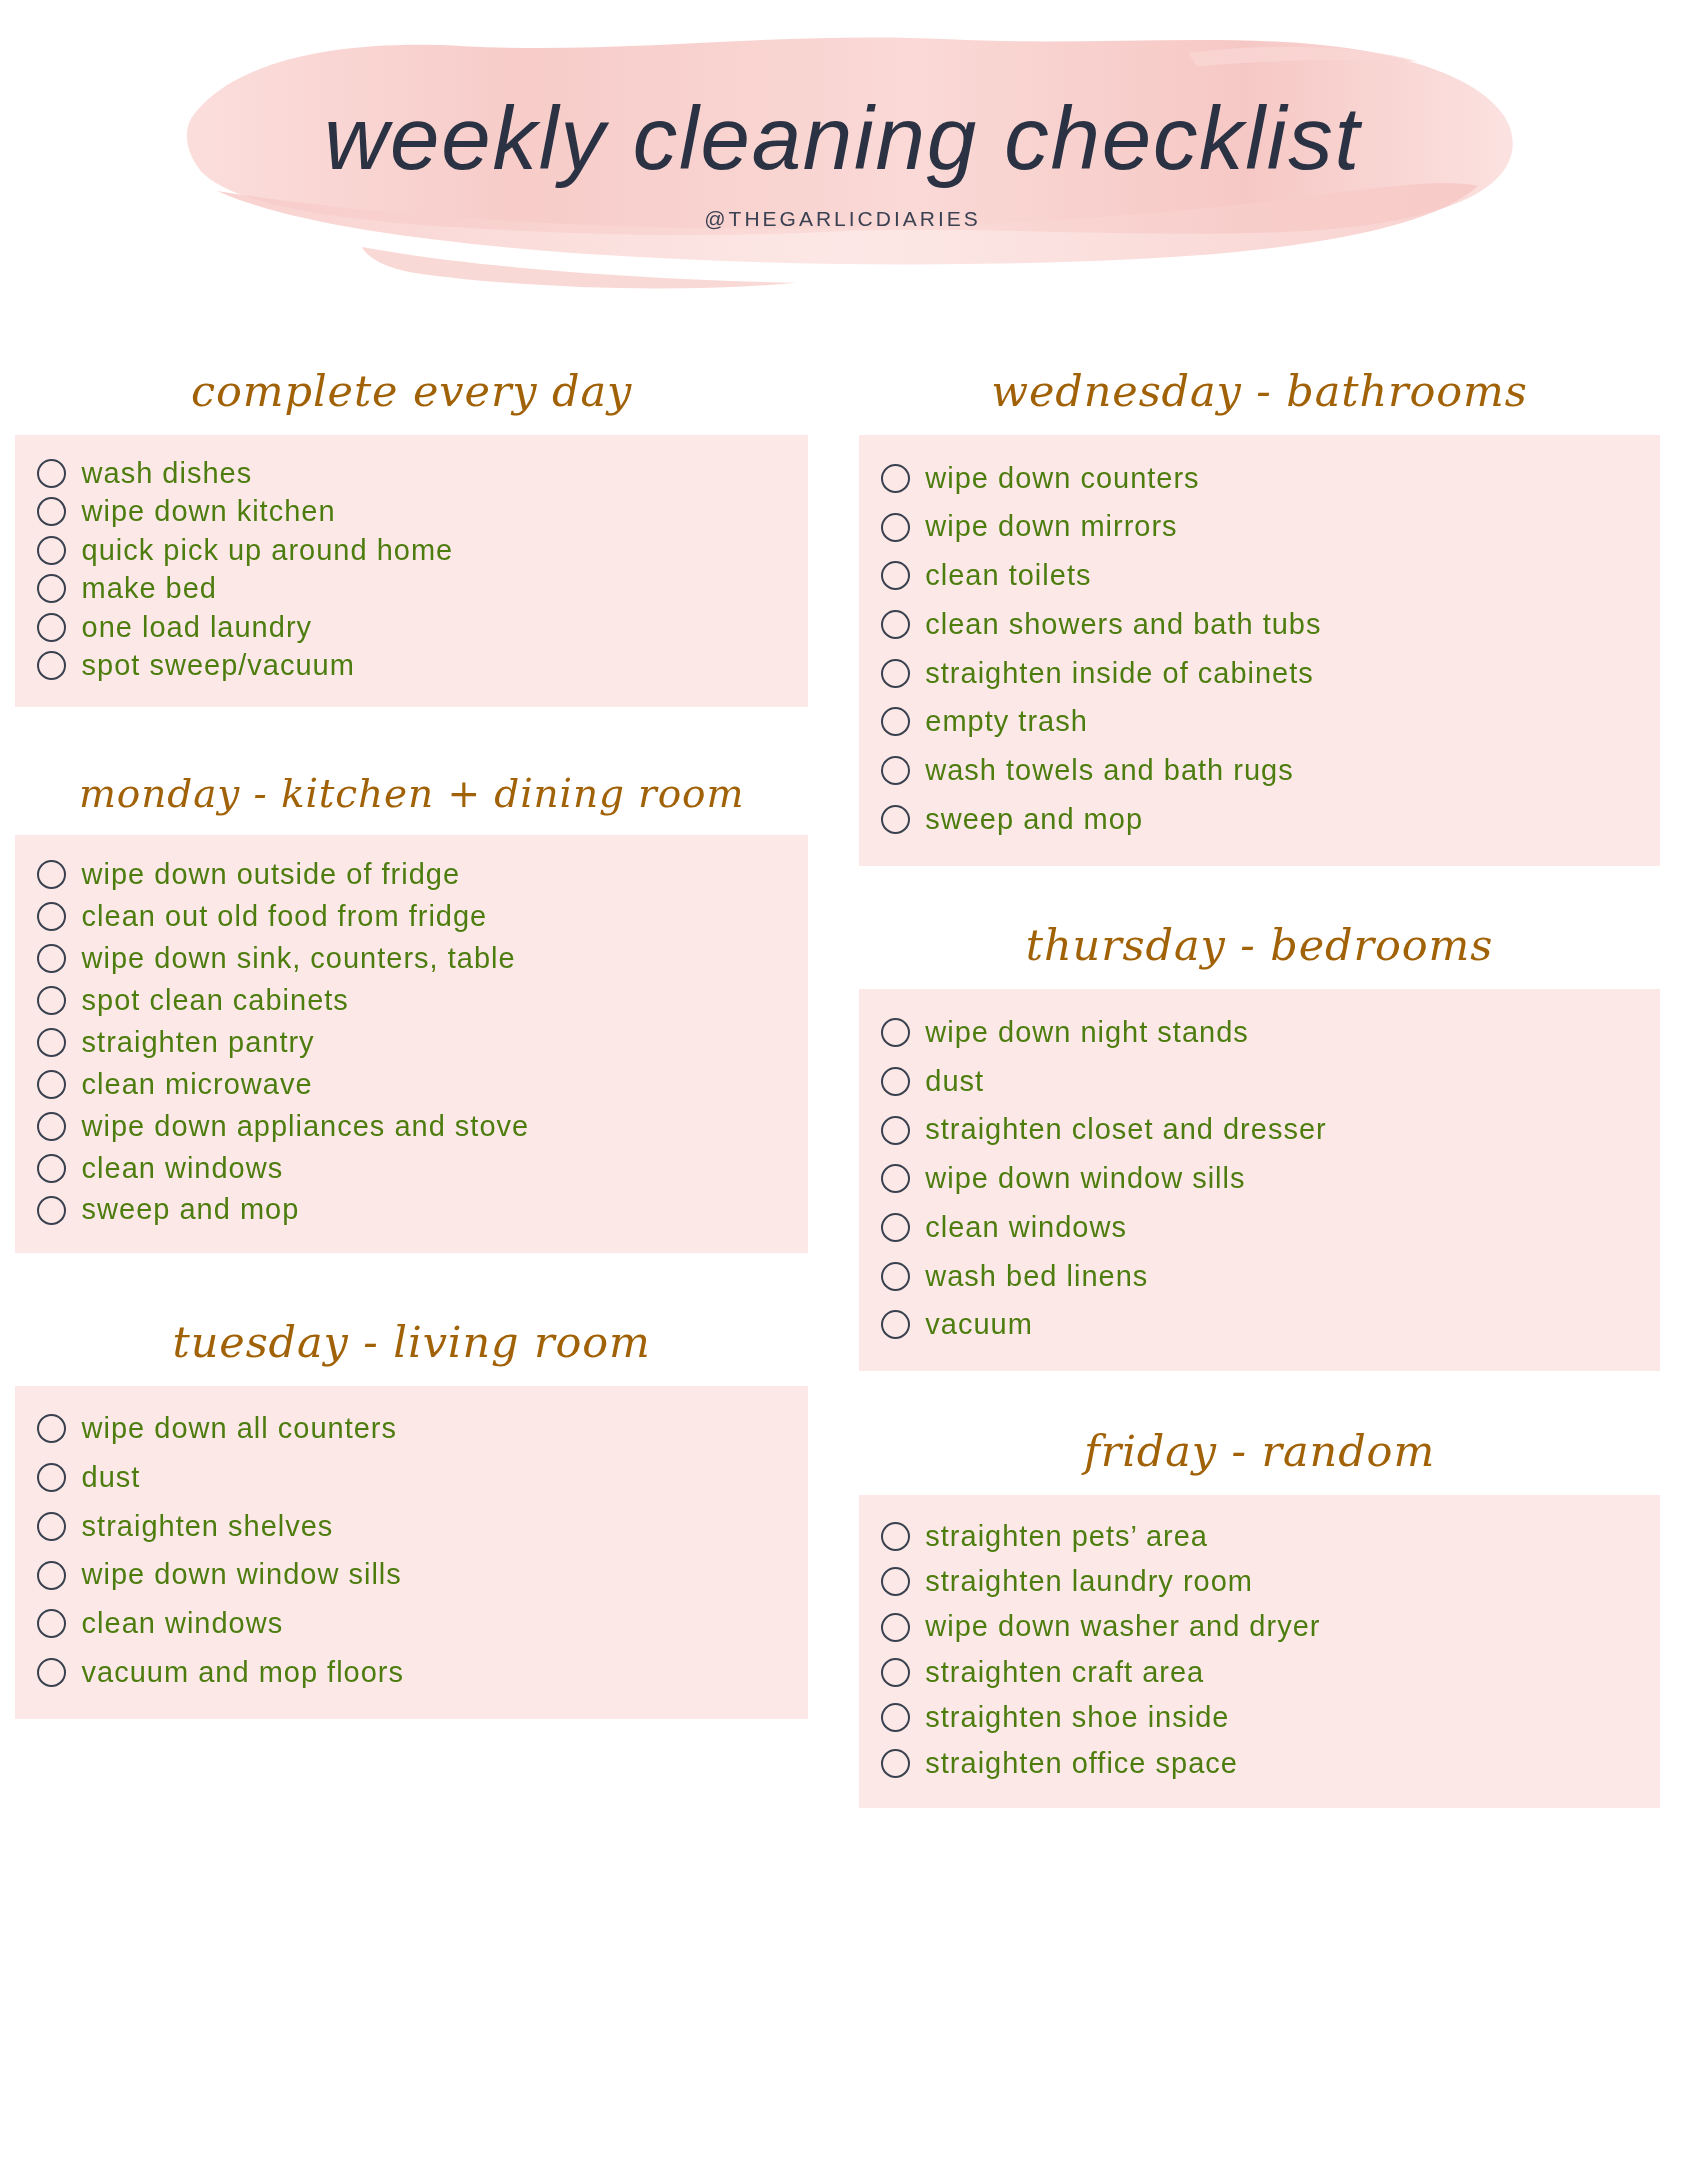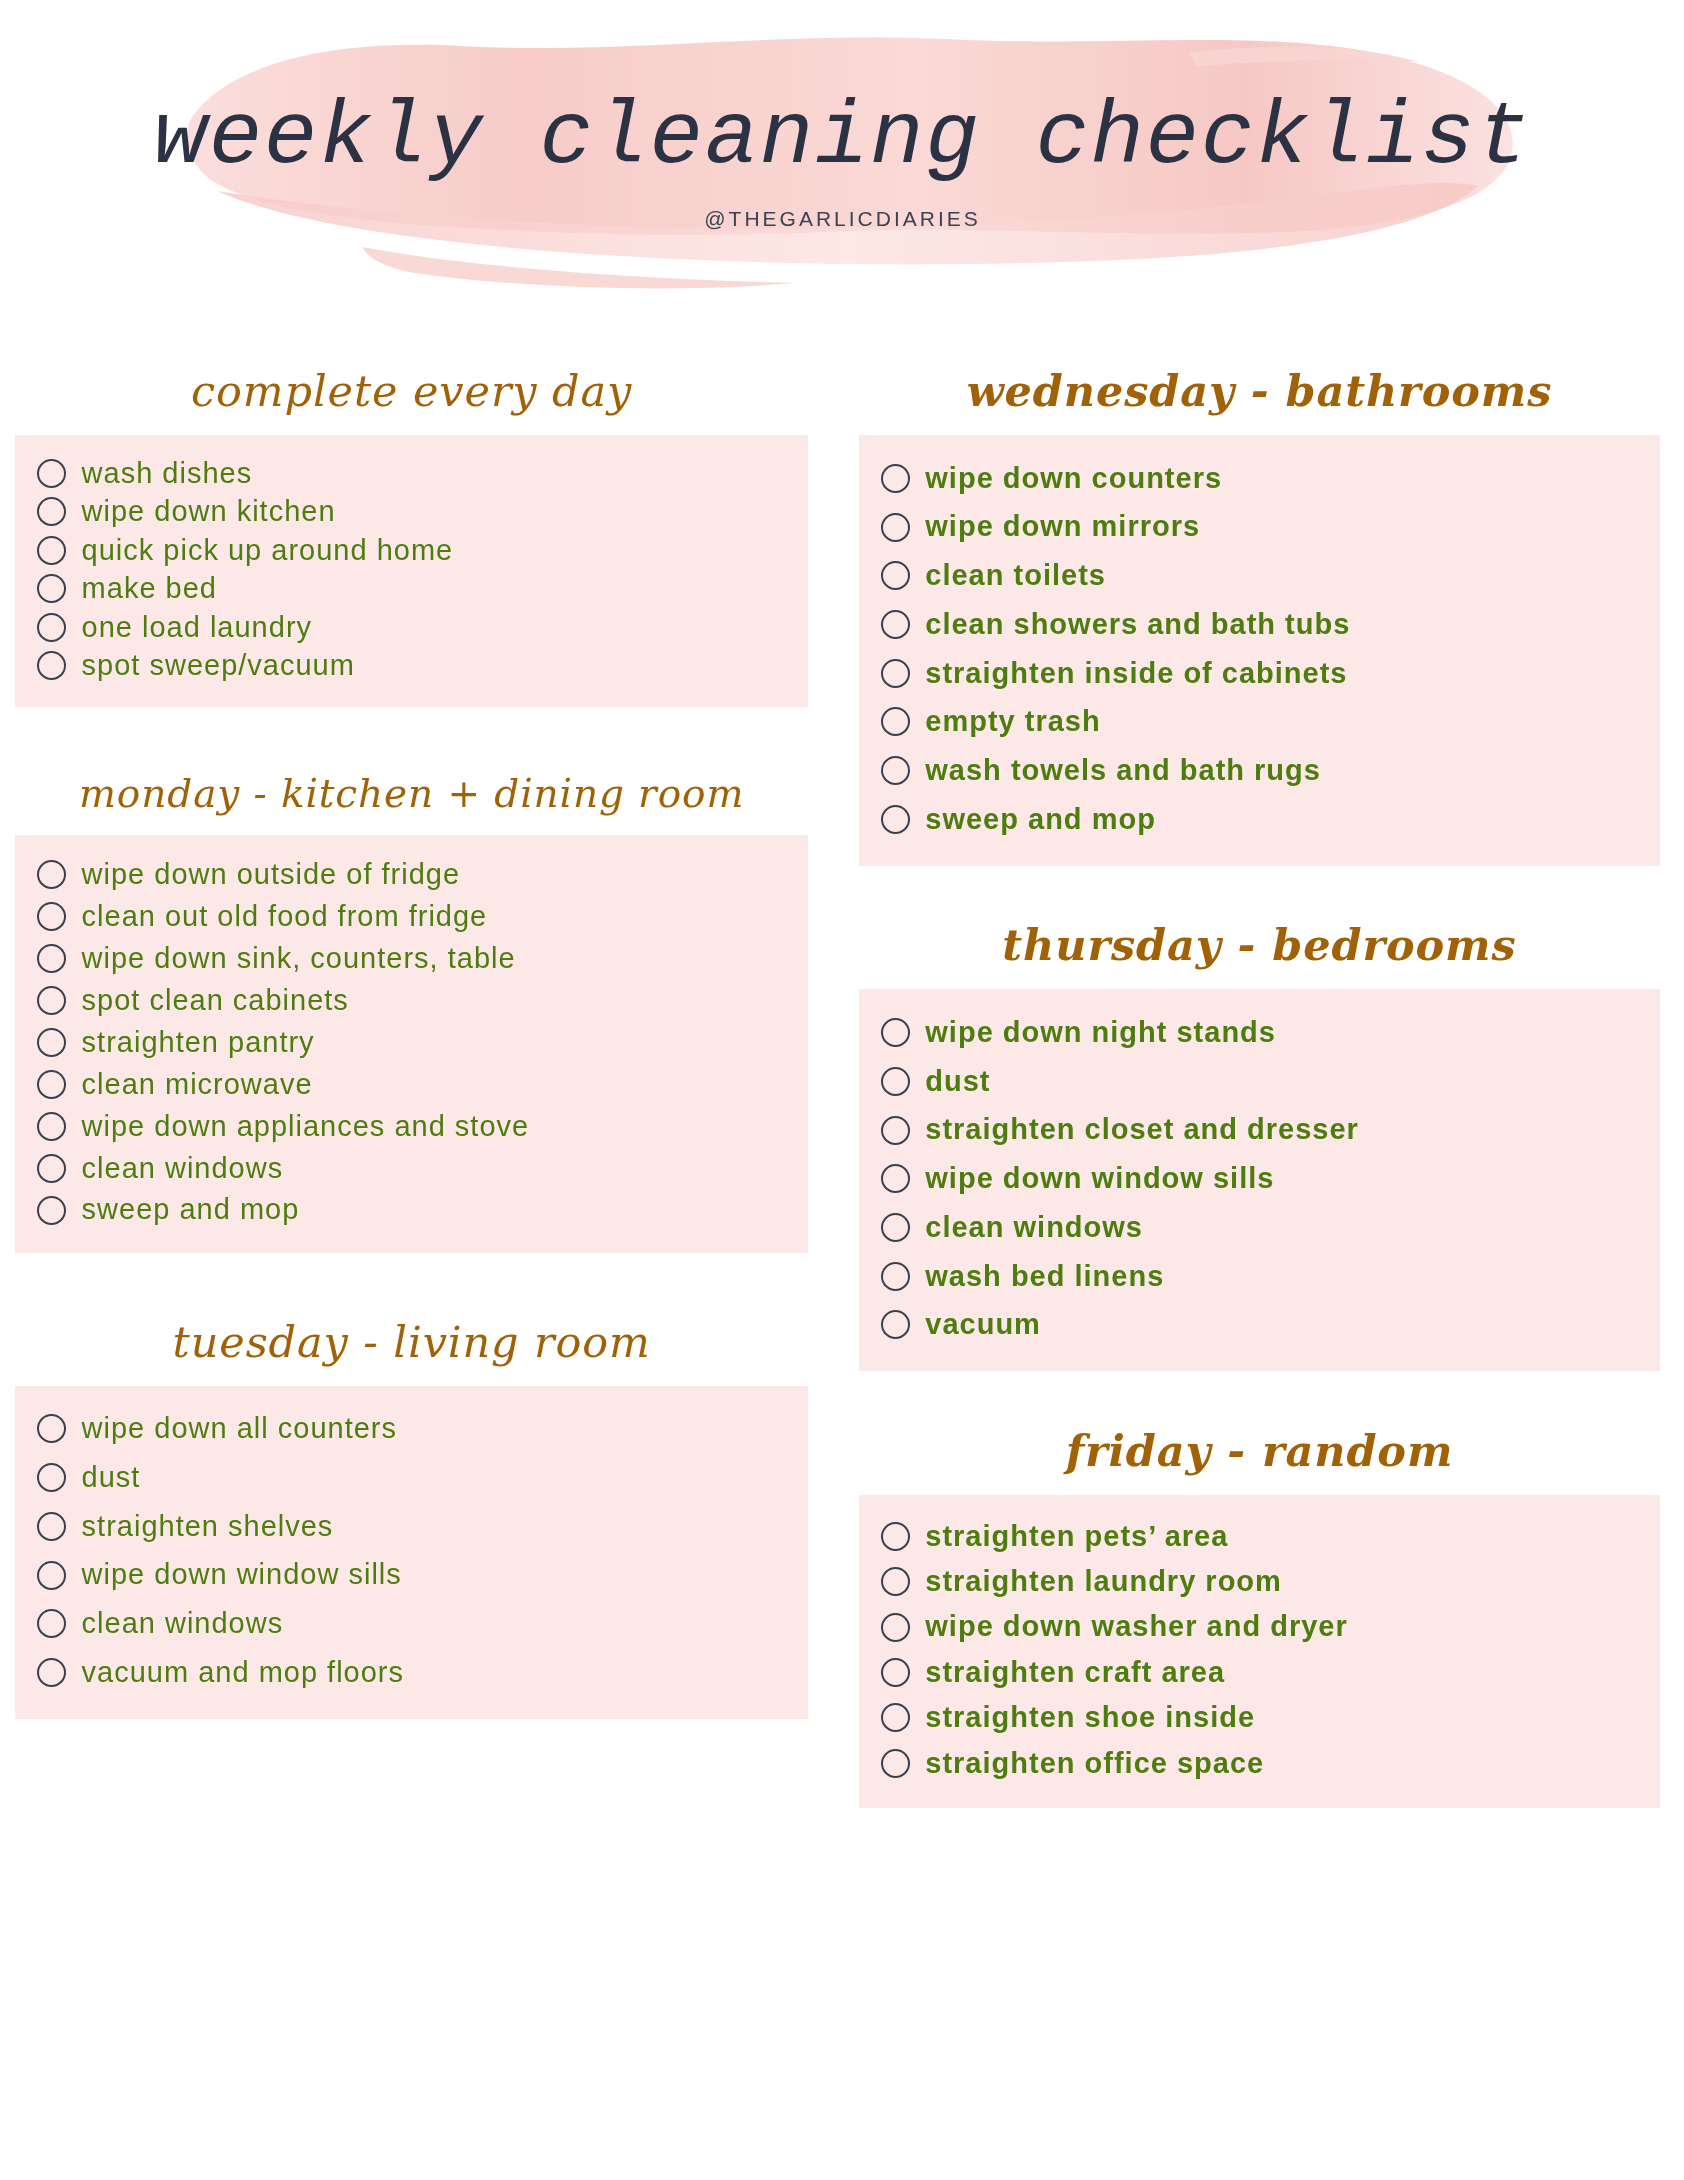--- a/index.html
+++ b/index.html
@@ -32,21 +32,21 @@
     pointer-events: none;
   }
   .title-wrap {
     position: absolute;
     top: 92px;
     left: 0;
     width: 100%;
     text-align: center;
   }
   .main-title {
-    font-family: Liberation Mono, monospace;
+    font-family: Liberation Sans, sans-serif;
     font-style: italic;
     font-weight: normal;
     font-size: 89px;
     letter-spacing: 1.7px;
     color: #2b3243;
     line-height: 1.05;
     margin: 0;
     white-space: nowrap;
   }
   .handle {
@@ -64,21 +64,21 @@
     left: 0;
     width: 1685px;
     display: flex;
     gap: 0px;
   }
   .col {
     width: 842px;
     padding: 0 25.6px;
   }
   .col-left { padding-left: 15.3px; padding-right: 34px; }
-  .col-right { padding-left: 17px; padding-right: 24px; font-weight: bold; }
+  .col-right { padding-left: 17px; padding-right: 24px; }
 
   .section { margin-bottom: 8.5px; }
 
   .section-title {
     font-family: "DejaVu Serif", serif;
     font-style: italic;
     font-size: 43px;
     color: #a16207;
     text-align: center;
     margin: 0 0 19px 0;

